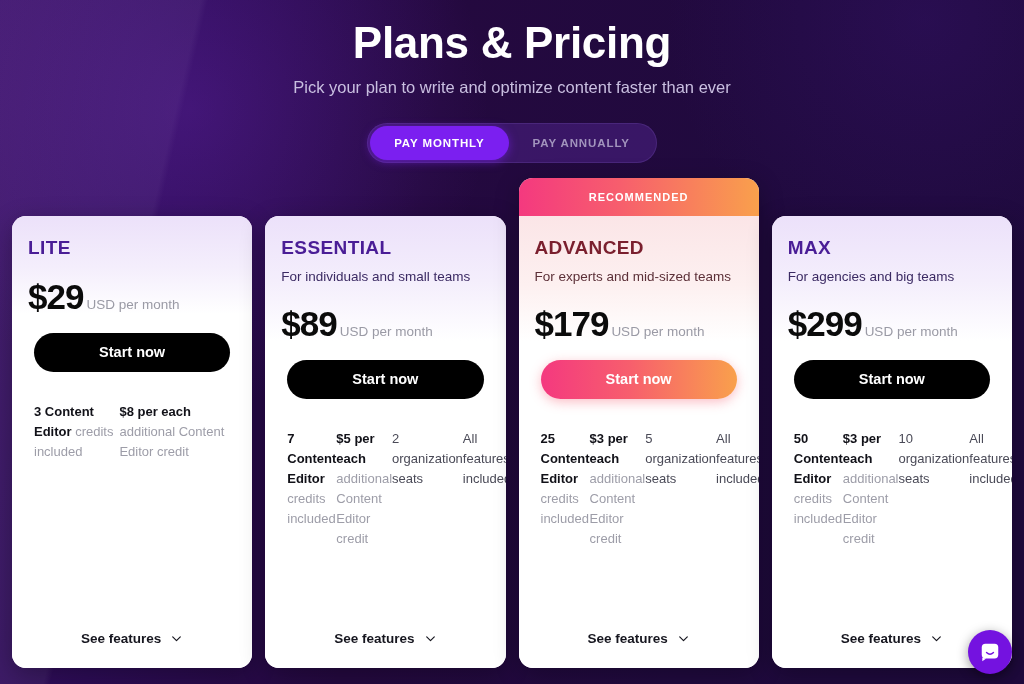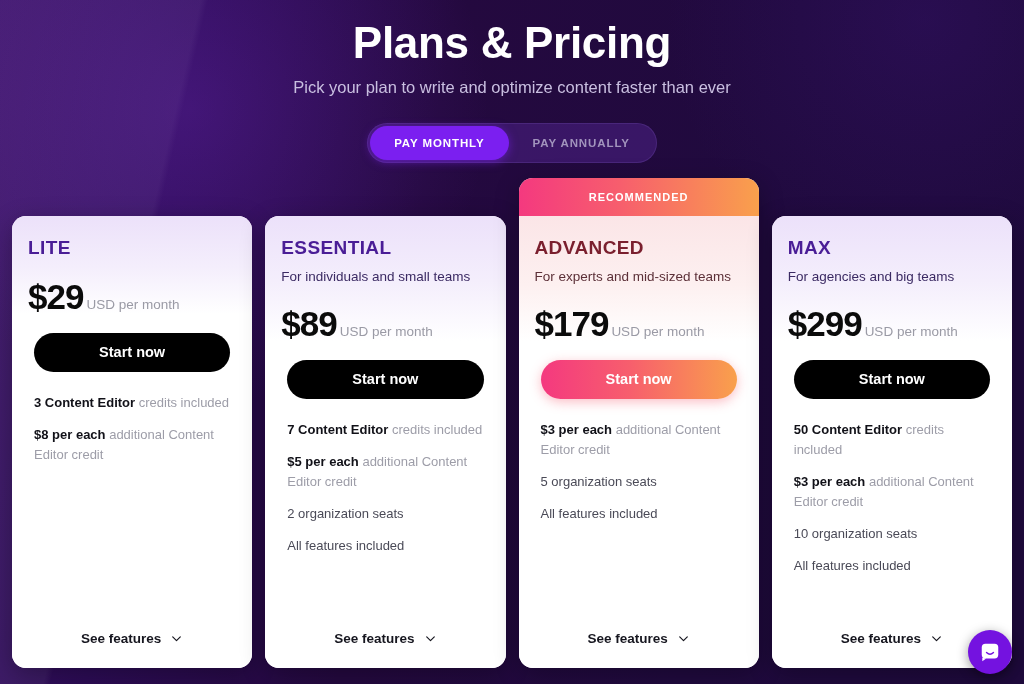--- a/index.html
+++ b/index.html
@@ -176,23 +176,23 @@
     cursor:pointer;
     border:none;
     font-family:"Liberation Sans", sans-serif;
   }
   .cta.gradient {
     background:linear-gradient(90deg, #f4397f 0%, #f75e6d 45%, #f9a04c 100%);
     box-shadow:0 3px 12px rgba(246,90,110,0.40);
   }
 
   .features {
-    margin-top:21px;
-    display:flex; flex-direction:column;
-    gap:12px;
+    margin-top:30px;
+    display:flex; flex-direction:row;
+    gap:0;
   }
   .feature {
     font-size:13px;
     line-height:1.55;
     color:#9d9da8;
   }
   .feature b {
     color:#111118;
     font-weight:bold;
   }
@@ -295,20 +295,21 @@
           <div class="plan-name">ADVANCED</div>
           <div class="plan-tagline">For experts and mid-sized teams</div>
           <div class="price-row">
             <span class="price">$179</span>
             <span class="price-unit">USD per month</span>
           </div>
         </div>
         <div class="card-body">
           <button class="cta gradient">Start now</button>
           <div class="features">
+            <div class="feature"><b>25 Content Editor</b><span> credits included</span></div>
             <div class="feature"><b>$3 per each</b><span> additional Content Editor credit</span></div>
             <div class="feature plain">5 organization seats</div>
             <div class="feature plain">All features included</div>
           </div>
           <div class="see-features">
             <span class="see-features-label">See features</span>
             <svg class="chev" width="13" height="13" viewBox="0 0 24 24">
               <path d="M5 9 L12 16 L19 9" stroke="#16161f" stroke-width="2.2" fill="none" stroke-linecap="round" stroke-linejoin="round"></path>
             </svg>
           </div>

